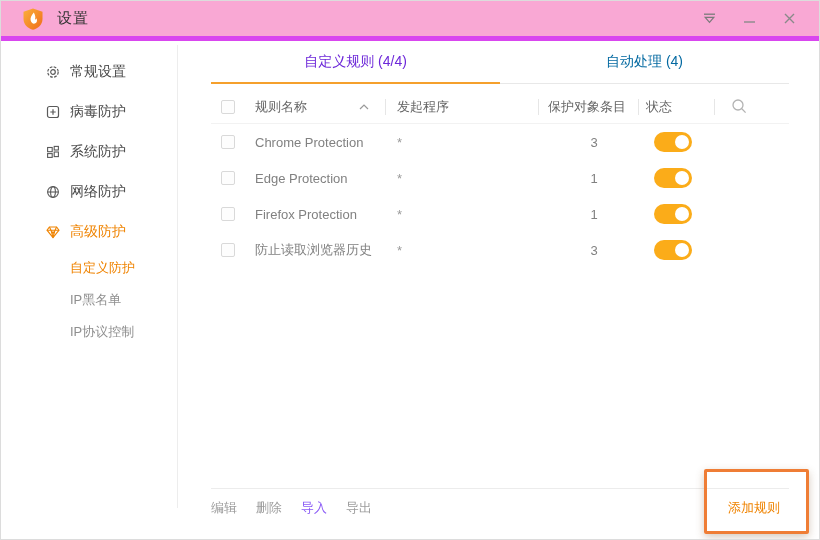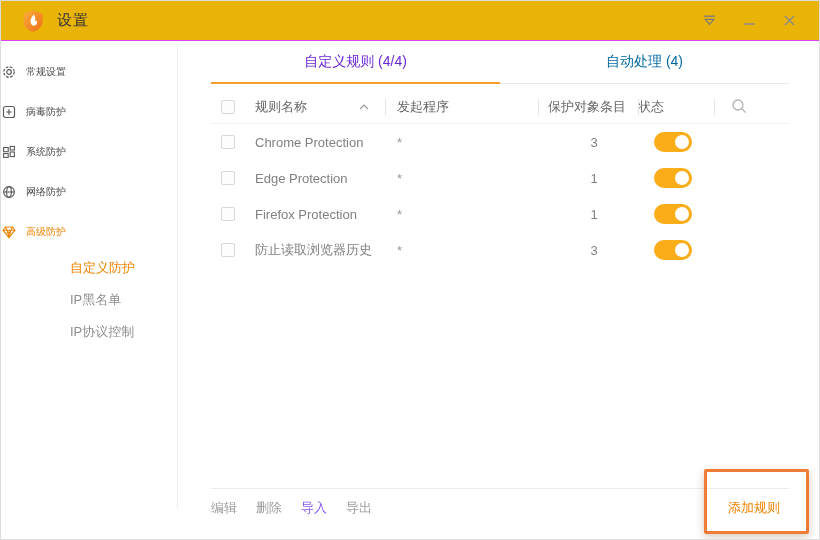--- a/index.html
+++ b/index.html
@@ -4,35 +4,35 @@
 <style>
   * { margin:0; padding:0; box-sizing:border-box; }
   html,body { background:#e9e9e9; }
   body { font-family:"Liberation Sans","DejaVu Sans",sans-serif; }
   .window{
     position:relative; width:820px; height:540px; background:#fff;
     border:1px solid #dcdcdc; overflow:hidden;
   }
   
   .titlebar{
-    height:40px; background:#eab308; border-bottom:1px solid #d946ef;
+    height:40px; background:#f9a8d4; border-bottom:5px solid #d946ef;
     display:flex; align-items:center; padding:0 22px 0 20px;
   }
   .titlebar .logo{ width:24px; height:24px; display:block; }
   .titlebar .title{ font-size:15px; color:#333; margin-left:12px; letter-spacing:1px; }
   .titlebar .spacer{ flex:1; }
   .win-ctl{ display:flex; align-items:center; gap:24px; }
   .win-ctl .ctl{ width:16px; height:16px; display:flex; align-items:center; justify-content:center; cursor:pointer; }
   
   .main{ display:flex; height:499px; }
   .sidebar{ width:177px; position:relative; padding-top:11px; flex:none; }
   .sidebar::after{ content:''; position:absolute; right:0; top:4px; bottom:32px; width:1px; background:#ededed; }
   .nav-item{
-    height:40px; display:flex; align-items:center; 
-    font-size:10px; color:#4a4a4a; cursor:pointer;
+    height:40px; display:flex; align-items:center; padding-left:44px;
+    font-size:14px; color:#4a4a4a; cursor:pointer;
   }
   .nav-item .nicon{ width:16px; height:16px; margin-right:9px; flex:none; }
   .nav-item.active{ color:#ef8300; }
   .sub-item{
     height:32px; display:flex; align-items:center; padding-left:69px;
     font-size:13px; color:#8f8f8f; cursor:pointer;
   }
   .sub-item.active{ color:#ef8300; }
   
   .content{ flex:1; display:flex; flex-direction:column; padding:0 30px 0 33px; }
@@ -49,21 +49,21 @@
   .vdiv{ position:relative; }
   .vdiv::before{ content:''; position:absolute; left:0; top:50%; margin-top:-8px; width:1px; height:16px; background:#e6e6e6; }
   .checkbox{
     width:14px; height:14px; border:1px solid #d9d9d9; border-radius:2px;
     background:#fdfdfd; margin-left:10px; cursor:pointer; flex:none;
   }
   .name-cell{ justify-content:space-between; padding-right:16px;text-align:center; }
   .prog-cell{ padding-left:12px; }
   .entry-head{ padding-left:10px; }
   .entry-cell{ justify-content:center; padding-left:12px; }
-  .status-cell{ padding-left:0;font-family:Liberation Serif, serif; }
+  .status-cell{ padding-left:8px;font-family:Liberation Serif, serif; }
   .toggle-cell{ padding-left:16px; }
   .search-cell{ padding-left:17px; }
   .trow{ height:36px; font-size:13px; color:#818181; }
   .trow .prog{ color:#9a9a9a; }
   .toggle{ width:38px; height:20px; border-radius:10px; background:#fbac19; position:relative; cursor:pointer; flex:none; }
   .toggle .knob{ position:absolute; top:3px; right:3px; width:14px; height:14px; border-radius:50%; background:#fff; }
   .fill{ flex:1; }
   
   .footer{
     border-top:1px solid #ececec; height:52px; display:flex; align-items:flex-start;

